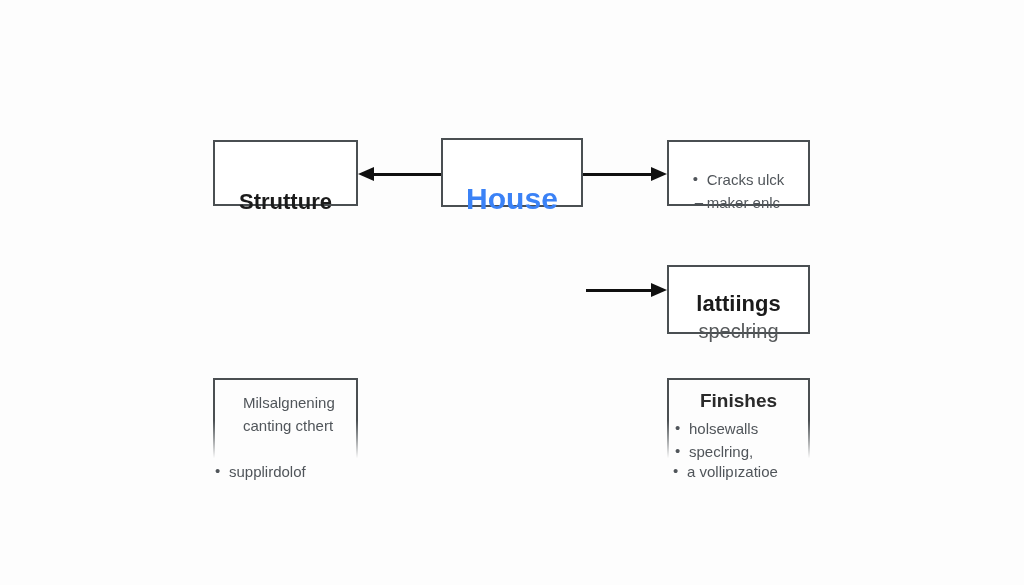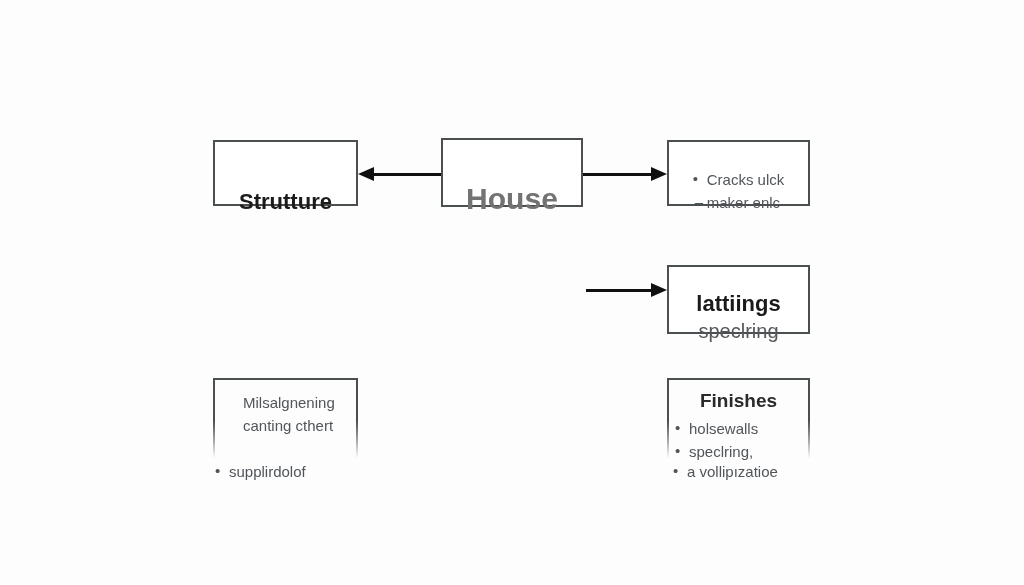--- a/index.html
+++ b/index.html
@@ -55,21 +55,21 @@
     left: 0;
     top: 0;
     width: 100%;
     height: 2px;
     background: #4a4f52;
   }
 
   .title-xl {
     font-size: 30px;
     font-weight: 700;
-    color: #737373;
+    color: #3b82f6;
     text-align: center;
     letter-spacing: 0.1px;
   }
   .title-lg {
     font-size: 22px;
     font-weight: 700;
     color: #1b1b1b;
     text-align: center;
   }
   .title-md {

